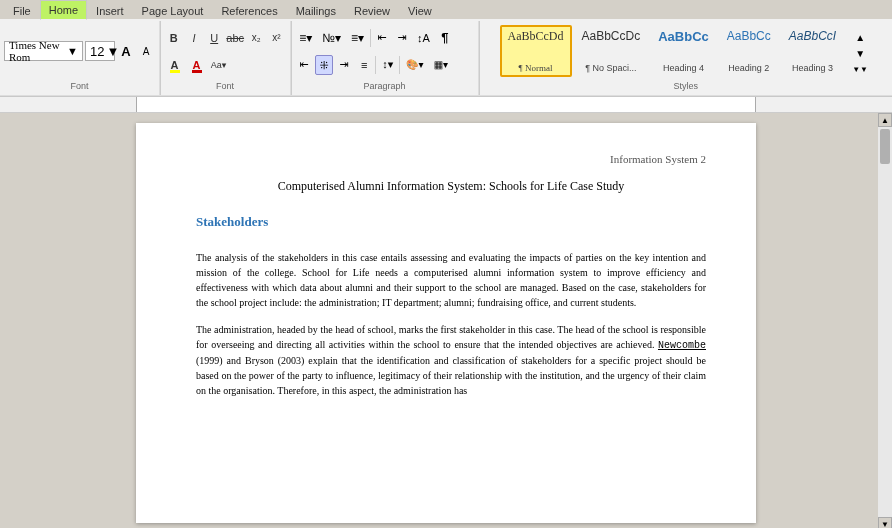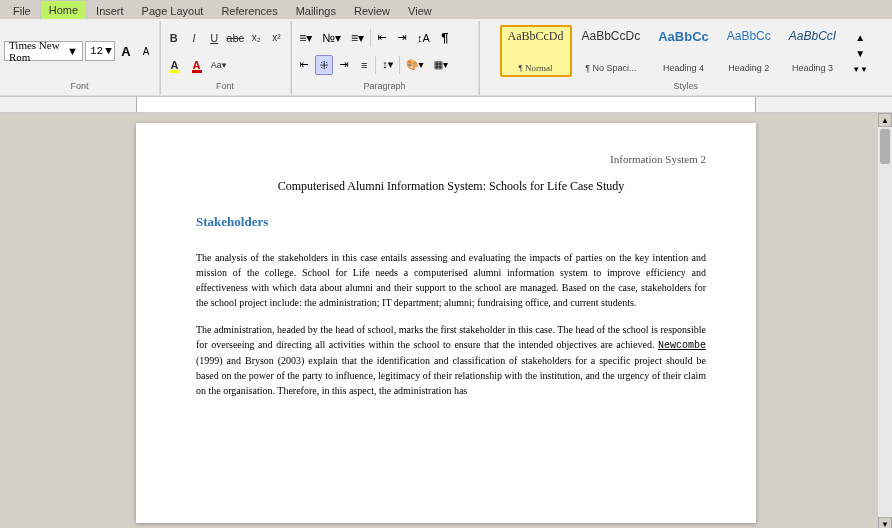--- a/index.html
+++ b/index.html
@@ -19,27 +19,26 @@
       width: 100px;
       height: 20px;
       display: flex;
       align-items: center;
       cursor: pointer;
     }
     .font-size-box {
       border: 1px solid #aaa;
       background: white;
       padding: 1px 4px;
-      font-size: 11px;
+      font-size: 13px;
       width: 30px;
       height: 20px;
       display: flex;
       align-items: center;
       cursor: pointer;
-      font-family: Liberation Mono, monospace;
     }
     .ribbon-btn {
       border: 1px solid transparent;
       background: transparent;
       padding: 1px 3px;
       font-size: 11px;
       cursor: pointer;
       border-radius: 2px;
       display: flex;
       align-items: center;

